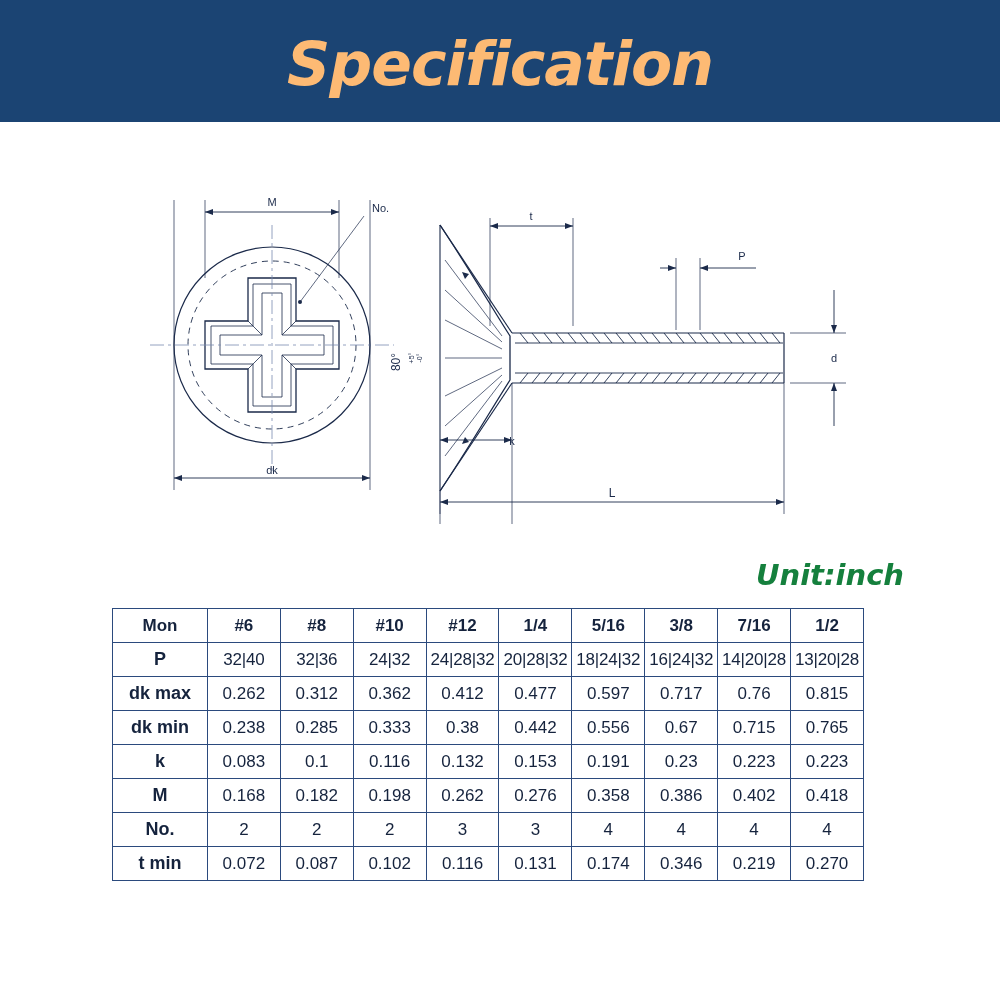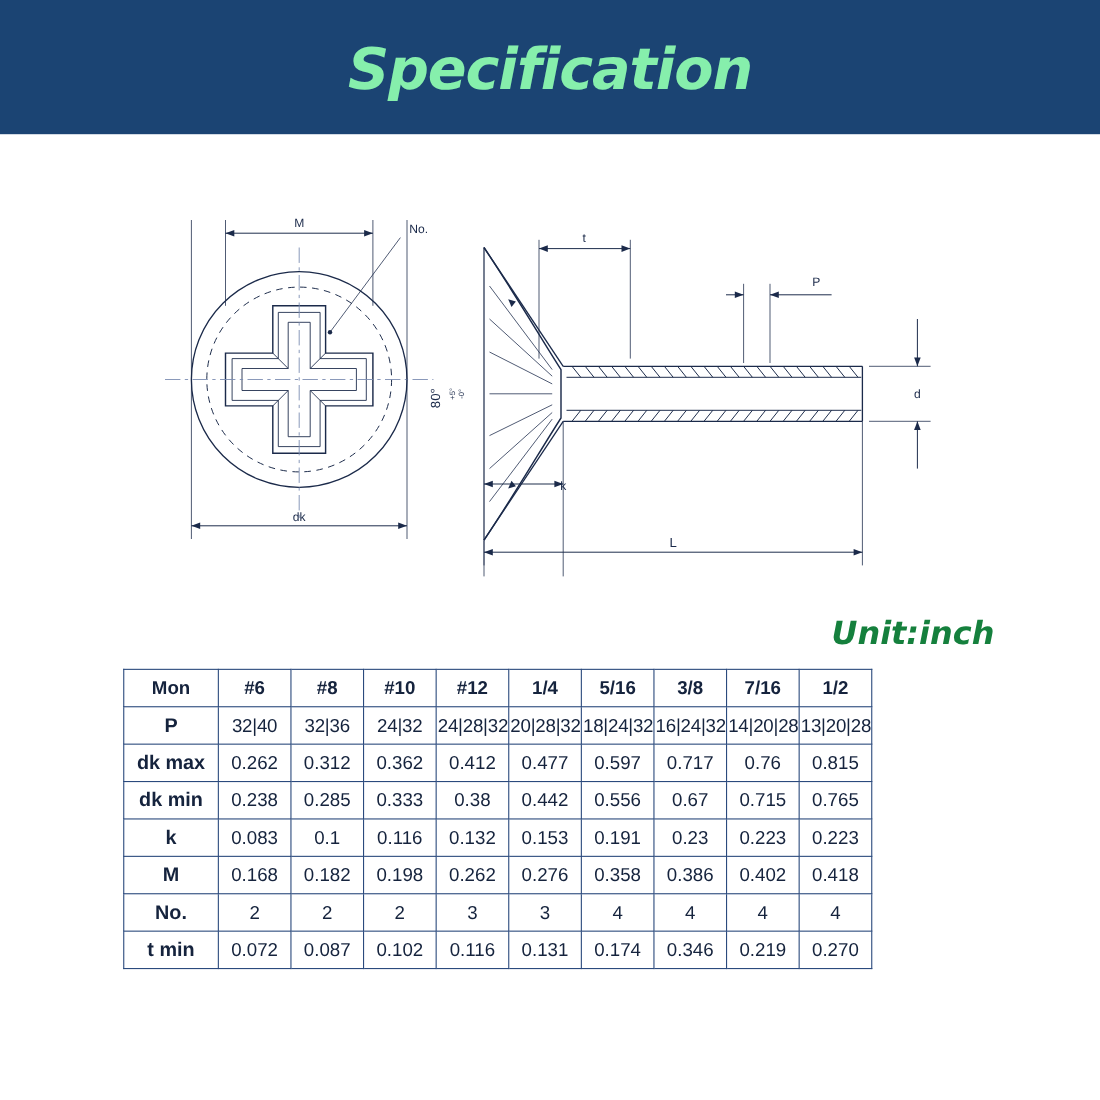--- a/index.html
+++ b/index.html
@@ -25,22 +25,22 @@
     height: 122px;
     background: #1b4473;
     display: flex;
     align-items: center;
     justify-content: center;
   }
   .banner-title {
     font-family: "DejaVu Sans", sans-serif;
     font-style: italic;
     font-weight: bold;
-    font-size: 52px;
-    color: #86efac;
+    font-size: 60px;
+    color: #fdba74;
     letter-spacing: -1px;
     line-height: 1;
     margin-top: 6px;
   }
 
   
   .drawing {
     position: absolute;
     left: 0;
     top: 130px;
@@ -59,21 +59,21 @@
     font-weight: bold;
     font-size: 29px;
     color: #15803d;
   }
 
   
   .spec-table-wrap {
     position: absolute;
     left: 112px;
     top: 608px;
-    width: 681px;
+    width: 752px;
   }
   table.spec {
     border-collapse: collapse;
     width: 100%;
     table-layout: fixed;
   }
   table.spec td {
     border: 1px solid #2b4a7d;
     height: 33px;
     text-align: center;

